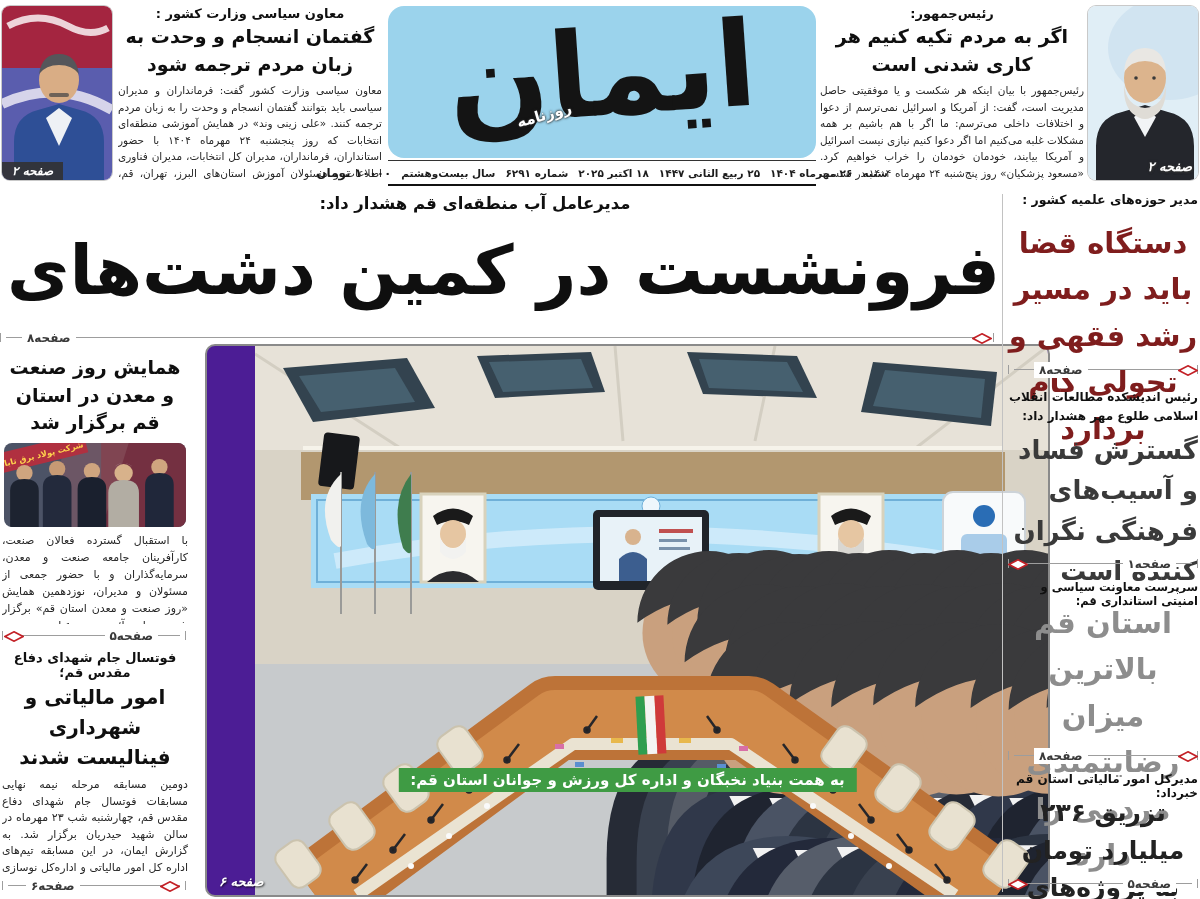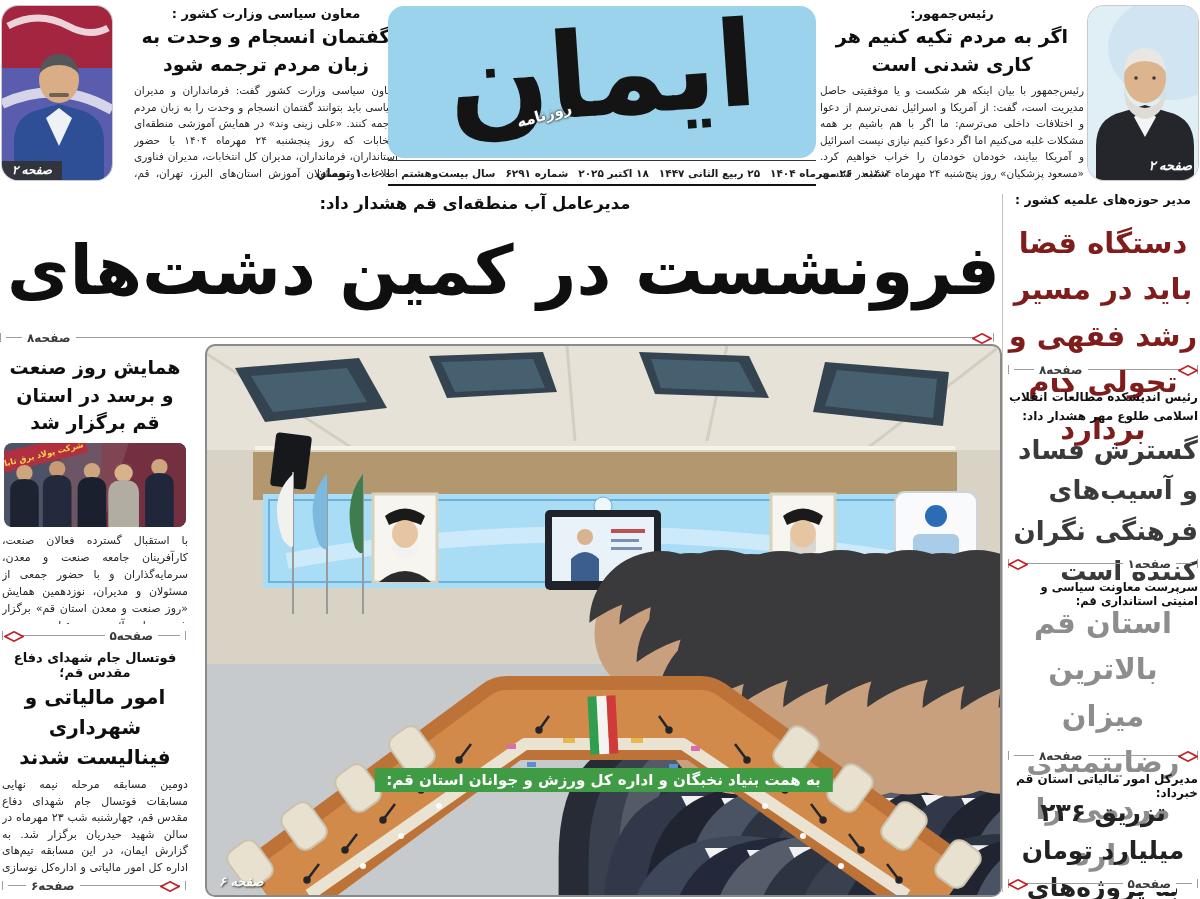--- a/index.html
+++ b/index.html
@@ -2,21 +2,21 @@
 <html lang="fa" dir="rtl"><head>
 <meta charset="utf-8">
 <style>
   html,body{margin:0;padding:0;background:#fff;}
   #page{position:relative;width:1200px;height:899px;background:#fff;overflow:hidden;
         font-family:"DejaVu Sans",sans-serif;color:#1a1a1a;direction:rtl;}
   .abs{position:absolute;}
   .kicker{font-weight:bold;color:#101010;text-align:center;}
   .headline{font-weight:bold;color:#0f0f0f;text-align:center;}
   .body-text{text-align:justify;color:#272727;overflow:hidden;}
-  .photo-card{position:absolute;border-radius:16px;overflow:hidden;box-shadow:0 0 0 1px #c9c9c9;font-family:Liberation Serif, serif;}
+  .photo-card{position:absolute;border-radius:8px;overflow:hidden;box-shadow:0 0 0 1px #c9c9c9;}
   
   .masthead-box{position:absolute;left:388px;top:6px;width:428px;height:152px;background:#9bd3ec;
        border-radius:16px;overflow:hidden;}
   .logo-main{position:absolute;left:0;right:0;top:-12px;text-align:center;font-size:118px;line-height:160px;
        font-weight:bold;color:#141414;transform:rotate(-4deg);}
   .logo-sub{position:absolute;left:128px;bottom:34px;font-size:15px;font-weight:bold;color:#fff;
        transform:rotate(-16deg);text-shadow:0 0 3px #2b2b2b,0 0 2px #2b2b2b;}
   .dateline{position:absolute;left:388px;top:160px;width:428px;height:23px;border-top:1.5px solid #333;
        border-bottom:2px solid #111;display:flex;align-items:center;justify-content:center;gap:5px;
        font-size:10.5px;font-weight:bold;color:#1c1c1c;white-space:nowrap;}
@@ -24,21 +24,21 @@
   
   .refline{position:absolute;height:16px;}
   .refline .rl{position:absolute;left:6px;right:6px;top:7px;border-top:1px solid #9d9d9d;}
   .refline .tick{position:absolute;top:3px;width:1px;height:9px;background:#9d9d9d;}
   .refline .t-l{left:0;} .refline .t-r{right:0;}
   .refline .lbl{position:absolute;top:0;background:#fff;padding:0 5px;font-size:12px;font-weight:bold;
        color:#3a3a3a;line-height:16px;white-space:nowrap;}
   .dia{position:absolute;top:3px;}
   
   .main-photo{position:absolute;left:205px;top:344px;width:793px;height:549px;border:2px solid #8a8a8a;
-       border-radius:10px;overflow:hidden;background:#7f1d1d;}
+       border-radius:10px;overflow:hidden;background:#4c1d95;padding-left:48px;}
   .photo-badge-green{position:absolute;left:50%;transform:translateX(-50%);top:422px;
        background:#3f9b44;color:#fff;font-size:15px;font-weight:bold;padding:3px 12px;white-space:nowrap;}
   .photo-banner{position:absolute;left:50%;transform:translateX(-50%);top:452px;background:#fff;
        color:#101010;font-size:26px;font-weight:bold;padding:4px 16px;white-space:nowrap;}
   .photo-pageref{position:absolute;left:12px;bottom:6px;color:#fff;font-size:13px;font-weight:bold;
        font-style:italic;text-shadow:1px 1px 2px rgba(0,0,0,.75);}
   .vrule{position:absolute;width:1px;background:#c2c2c2;}
   .badge-strip{position:absolute;left:0;bottom:0;background:rgba(50,50,52,.92);color:#fff;
        font-size:12px;font-weight:bold;font-style:italic;padding:2px 10px;}
   .badge-float{position:absolute;right:6px;bottom:6px;color:#fff;font-size:13px;font-weight:bold;
@@ -57,21 +57,21 @@
       <path d="M0 98 q55 -26 110 6" stroke="#ece9f5" stroke-width="10" fill="none" opacity="0.85"></path>
       <path d="M12 174 v-38 q0 -26 24 -32 l21 -6 l21 6 q24 6 24 32 v38 z" fill="#2e4f96"></path>
       <path d="M57 102 l-13 10 l13 28 l13 -28 z" fill="#eef1f5"></path>
       <ellipse cx="57" cy="74" rx="20" ry="23" fill="#d9ad85"></ellipse>
       <path d="M37 68 q3 -20 20 -20 q17 0 20 20 q-7 -9 -20 -9 q-13 0 -20 9z" fill="#55565a"></path>
       <rect x="47" y="87" width="20" height="4" rx="2" fill="#6e6258"></rect>
     </svg>
     <span class="badge-strip">صفحه ۲</span>
   </div>
 
-  <div class="abs" style="left:118px;top:6px;width:264px;height:178px;overflow:hidden;margin-left:16px;">
+  <div class="abs" style="left:118px;top:6px;width:264px;height:178px;overflow:hidden;">
     <div class="kicker" style="font-size:13px;">معاون سیاسی وزارت کشور :</div>
     <div class="headline" style="font-size:19px;line-height:1.45;margin-top:2px;">گفتمان انسجام و وحدت به زبان مردم ترجمه شود</div>
     <div class="body-text" style="font-size:10.5px;line-height:1.58;margin-top:4px;">معاون سیاسی وزارت کشور گفت: فرمانداران و مدیران سیاسی باید بتوانند گفتمان انسجام و وحدت را به زبان مردم ترجمه کنند. «علی زینی وند» در همایش آموزشی منطقه‌ای انتخابات که روز پنجشنبه ۲۴ مهرماه ۱۴۰۴ با حضور استانداران، فرمانداران، مدیران کل انتخابات، مدیران فناوری اطلاعات و مسئولان آموزش استان‌های البرز، تهران، قم، قزوین، گیلان و مازندران در مجموعه ایثار شهرستان ساوجبلاغ استان برگزار شد، افزود: این ترجمه</div>
   </div>
 
   <div class="masthead-box">
     <div class="logo-main">ایمان</div>
     <div class="logo-sub">روزنامه</div>
   </div>
   <div class="dateline">
@@ -119,21 +119,21 @@
     <span class="rl"></span>
       <span class="tick t-l"></span>
       <span class="tick t-r"></span>
     <span class="lbl" style="left:22px;">صفحه۸</span>
     <svg class="dia" style="right:2px;" width="20" height="11" viewBox="0 0 20 11">
         <path d="M10 .8 L19 5.5 L10 10.2 L1 5.5 Z" fill="#fff" stroke="#c32026" stroke-width="1.6"></path>
       </svg>
   </div>
 
   <div class="abs" style="left:2px;top:352px;width:186px;height:272px;overflow:hidden;">
-    <div class="headline" style="font-size:19px;line-height:1.45;margin-top:2px;">همایش روز صنعت و برسد در استان قم برگزار شد</div>
+    <div class="headline" style="font-size:19px;line-height:1.45;margin-top:2px;">همایش روز صنعت و معدن در استان قم برگزار شد</div>
     <div style="position:relative;width:182px;height:84px;margin:6px auto 5px;border-radius:8px;overflow:hidden;">
       <svg width="182" height="84" viewBox="0 0 178 84" preserveAspectRatio="none">
         <rect width="178" height="84" fill="#4c5366"></rect>
         <rect x="95" width="83" height="84" fill="#743041"></rect>
         <polygon points="60,0 122,0 96,84 40,84" fill="#8c5a63" opacity="0.5"></polygon>
         <g transform="rotate(-14 30 14)">
           <rect x="-8" y="2" width="90" height="20" fill="#b03040"></rect>
           <text x="36" y="16" font-size="8" fill="#ffd34d" text-anchor="middle" font-weight="bold">شرکت پولاد برق تابان</text>
         </g>
         <circle cx="20" cy="30" r="8" fill="#cfa57f"></circle>
@@ -377,21 +377,21 @@
         <rect x="356" y="392" width="12" height="5" fill="#e8b84c"></rect>
           <rect x="424" y="392" width="12" height="5" fill="#e8b84c"></rect>
       </g>
     </svg>
     <div class="photo-badge-green">به همت بنیاد نخبگان و اداره کل ورزش و جوانان استان قم:</div>
     <div class="photo-pageref">صفحه ۶</div>
   </div>
 
   <div class="vrule" style="left:1002px;top:194px;height:698px;"></div>
 
-  <div class="kicker abs" style="left:1008px;top:192px;width:190px;font-size:12.5px;text-align:center;">مدیر حوزه‌های علمیه کشور :</div>
+  <div class="kicker abs" style="left:1008px;top:192px;width:190px;font-size:12.5px;text-align:right;">مدیر حوزه‌های علمیه کشور :</div>
   <div class="headline abs" style="left:1008px;top:220px;width:190px;font-size:29px;line-height:1.6;color:#7f1d1d;">دستگاه قضا باید در مسیر رشد فقهی و تحولی گام بردارد</div>
   <div class="refline" style="left:1008px;top:362px;width:190px;">
     <span class="rl"></span>
       <span class="tick t-l"></span>
       <span class="tick t-r"></span>
     <span class="lbl" style="left:26px;">صفحه۸</span>
     <svg class="dia" style="right:0;" width="20" height="11" viewBox="0 0 20 11">
         <path d="M10 .8 L19 5.5 L10 10.2 L1 5.5 Z" fill="#fff" stroke="#c32026" stroke-width="1.6"></path>
       </svg>
   </div>

